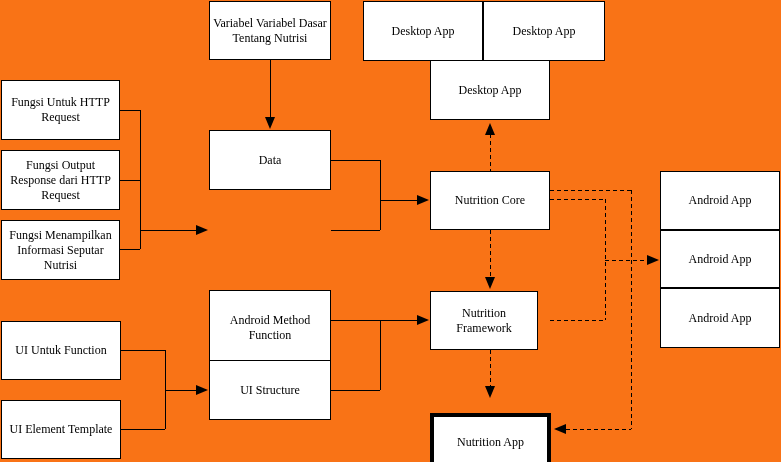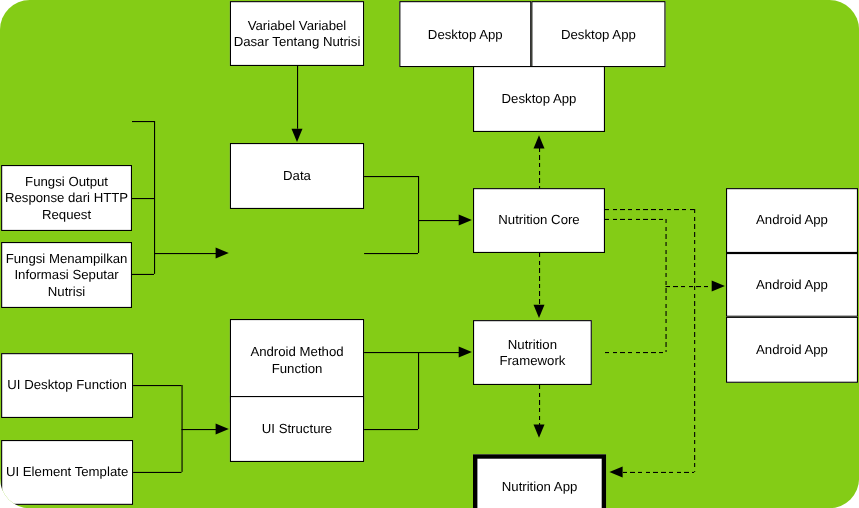--- a/index.html
+++ b/index.html
@@ -1,22 +1,21 @@
 <!DOCTYPE html>
 <html><head>
 <meta charset="utf-8">
 <style>
   html,body{margin:0;padding:0;background:#ffffff;}
   .canvas{
     position:relative;
     width:781px;height:462px;
-    background:#84cc16;
-    font-family:Liberation Sans, sans-serif;
+    background:#f97316;
+    font-family:Liberation Serif, serif;
     overflow:hidden;
-    border-radius:27px;
   }
   .node{
     position:absolute;
     box-sizing:border-box;
     border:1px solid #000000;
     background:#ffffff;
     display:flex;
     align-items:center;
     justify-content:center;
     text-align:center;
@@ -47,20 +46,23 @@
     </div>
     <div class="node" style="left: 363px; top: 1px; width: 120px; height: 60px;">
       <span>Desktop App</span>
     </div>
     <div class="node" style="left: 483px; top: 1px; width: 122px; height: 60px;">
       <span>Desktop App</span>
     </div>
     <div class="node" style="left: 430px; top: 60px; width: 120px; height: 60px;">
       <span>Desktop App</span>
     </div>
+    <div class="node" style="left: 1px; top: 80px; width: 119px; height: 60px;">
+      <span>Fungsi Untuk HTTP Request</span>
+    </div>
     <div class="node" style="left: 1px; top: 150px; width: 119px; height: 60px;">
       <span>Fungsi Output Response dari HTTP Request</span>
     </div>
     <div class="node" style="left: 1px; top: 220px; width: 119px; height: 60px;">
       <span>Fungsi Menampilkan Informasi Seputar Nutrisi</span>
     </div>
     <div class="node" style="left: 209px; top: 130px; width: 122px; height: 60px;">
       <span>Data</span>
     </div>
     <div class="node" style="left: 430px; top: 171px; width: 120px; height: 59px;">
@@ -69,21 +71,21 @@
     <div class="node" style="left: 209px; top: 290px; width: 122px; height: 76px;">
       <span>Android Method Function</span>
     </div>
     <div class="node" style="left: 209px; top: 360px; width: 122px; height: 60px;">
       <span>UI Structure</span>
     </div>
     <div class="node" style="left: 430px; top: 291px; width: 108px; height: 59px;">
       <span>Nutrition Framework</span>
     </div>
     <div class="node" style="left: 1px; top: 321px; width: 120px; height: 59px;">
-      <span>UI Desktop Function</span>
+      <span>UI Untuk Function</span>
     </div>
     <div class="node" style="left: 1px; top: 400px; width: 120px; height: 59px;">
       <span>UI Element Template</span>
     </div>
     <div class="node bold" style="left: 430px; top: 400px; width: 121px; height: 59px;">
       <span>Nutrition App</span>
     </div>
     <div class="node" style="left: 660px; top: 171px; width: 120px; height: 59px;">
       <span>Android App</span>
     </div>

